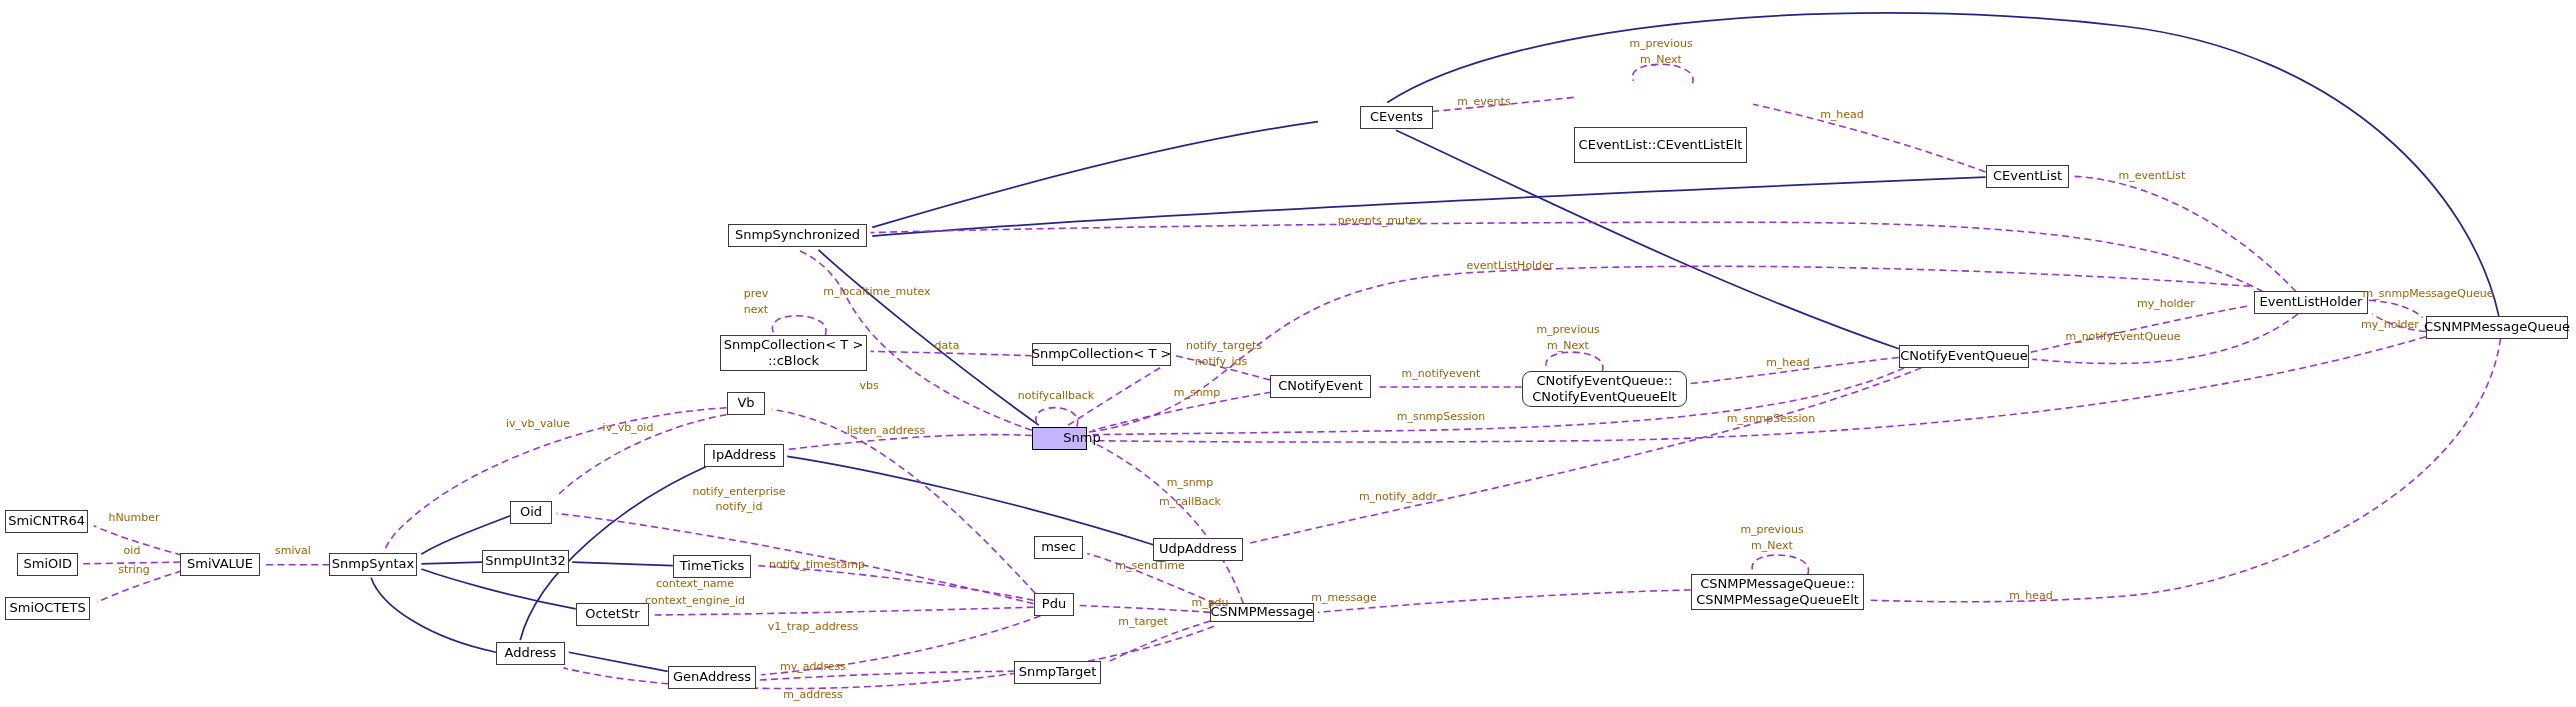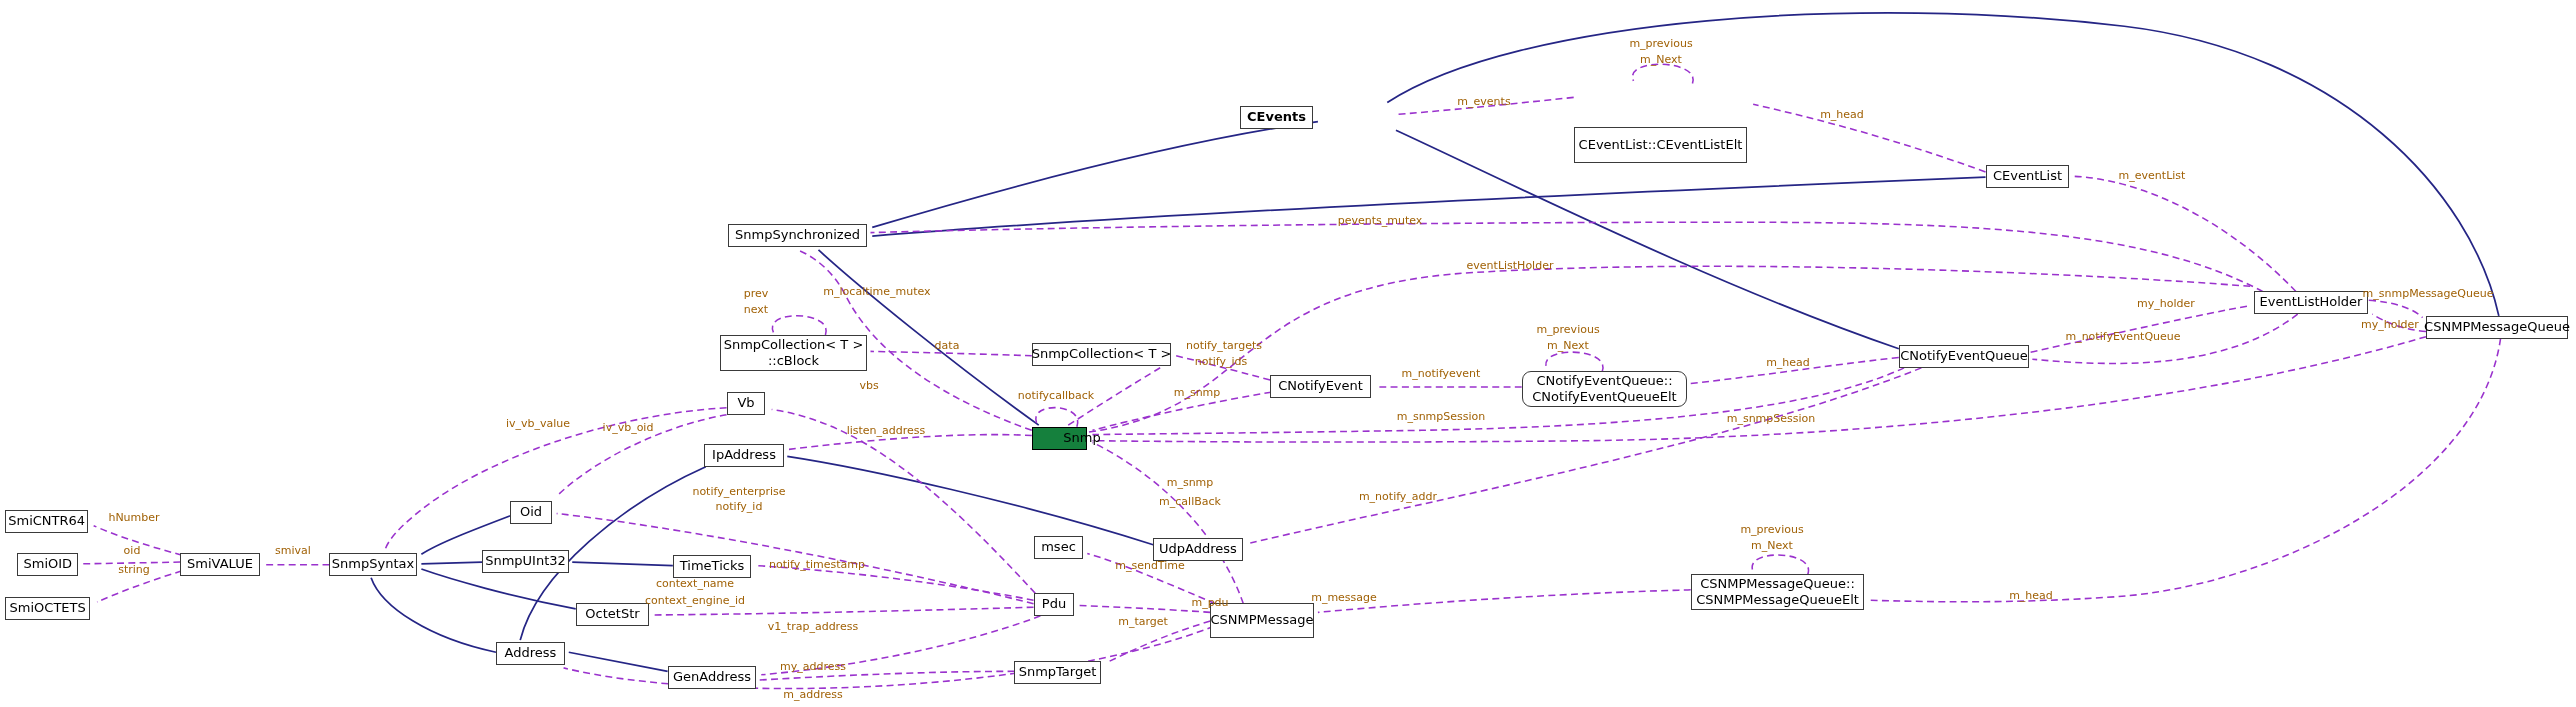--- a/index.html
+++ b/index.html
@@ -5,21 +5,21 @@
   html,body{margin:0;padding:0;background:#ffffff;}
   .stage{position:relative;width:2576px;height:708px;background:#ffffff;overflow:hidden;
          font-family:"DejaVu Sans", sans-serif;}
   #edge-layer{position:absolute;left:0;top:0;width:2576px;height:708px;}
   #edge-layer path{fill:none;}
   #edge-layer path.inheritance{stroke:#252585;stroke-width:2;}
   #edge-layer path.usage{stroke:#9a32cd;stroke-width:1.8;stroke-dasharray:8 5;}
   .node{position:absolute;box-sizing:border-box;background:#ffffff;border:1.7px solid #3a3a3a;
         color:#000;display:flex;flex-direction:column;align-items:center;justify-content:center;
         font-size:13px;line-height:1.25;white-space:nowrap;z-index:2;}
-  .node.highlight{background:#15803d;border-color:#000;padding-left:45px;}
+  .node.highlight{background:#c4b5fd;border-color:#000;padding-left:45px;}
   .elabel{position:absolute;transform:translate(-50%,-50%);font-size:11px;color:#a16207;
           white-space:nowrap;z-index:3;}
 </style>
 </head>
 <body>
 
 <div class="stage">
   <svg id="edge-layer" width="2576" height="708" viewBox="0 0 2971 816" xmlns="http://www.w3.org/2000/svg">
     <defs>
       <marker id="arrow-inherit" viewBox="0 0 10 10" refX="9" refY="5" markerWidth="9" markerHeight="9" orient="auto">
@@ -83,21 +83,21 @@
         <path d="M 2196,424 C 2080,478 1850,492 1640,496 C 1460,499 1330,500 1260,501" class="usage" marker-end="url(#arrow-usage)"></path>
         <path d="M 2798,388 C 2520,470 2140,504 1830,508 C 1560,511 1350,509 1260,508" class="usage" marker-end="url(#arrow-usage)"></path>
         <path d="M 2216,424 C 2000,510 1680,570 1442,626" class="usage" marker-end="url(#arrow-usage)"></path>
         <path d="M 380,651 L 306,651" class="usage" marker-end="url(#arrow-usage)"></path>
         <path d="M 208,648 L 96,650" class="usage" marker-end="url(#arrow-usage)"></path>
         <path d="M 210,640 C 165,628 130,616 108,606" class="usage" marker-end="url(#arrow-usage)"></path>
         <path d="M 210,658 C 165,672 135,684 112,694" class="usage" marker-end="url(#arrow-usage)"></path>
       </g>
   </svg>
   <div id="node-layer">
-      <div class="node" style="left: 1240px; top: 106px; width: 73px; height: 22.5px; font-weight: bold;">
+      <div class="node" style="left: 1360px; top: 106px; width: 73px; height: 22.5px;">
         <span>CEvents</span>
       </div>
       <div class="node" style="left: 1574px; top: 83px; width: 173px; height: 36px; margin-top: 44px;">
         <span>CEventList::CEventListElt</span>
       </div>
       <div class="node" style="left: 1986px; top: 165px; width: 83px; height: 22.5px;">
         <span>CEventList</span>
       </div>
       <div class="node" style="left: 728px; top: 224px; width: 139px; height: 22.5px;">
         <span>SnmpSynchronized</span>
@@ -172,21 +172,21 @@
       </div>
       <div class="node" style="left: 1153px; top: 538px; width: 90px; height: 22.5px;">
         <span>UdpAddress</span>
       </div>
       <div class="node" style="left: 1034px; top: 593px; width: 40px; height: 22.5px;">
         <span>Pdu</span>
       </div>
       <div class="node" style="left: 1014px; top: 661px; width: 87px; height: 22.5px;">
         <span>SnmpTarget</span>
       </div>
-      <div class="node" style="left: 1210px; top: 603px; width: 104px; height: 35px;">
+      <div class="node" style="left: 1210px; top: 603px; width: 104px; height: 19px;">
         <span>CSNMPMessage</span>
       </div>
       <div class="node" style="left: 1691px; top: 574px; width: 173px; height: 36px;">
         <span>CSNMPMessageQueue::</span>
         <span>CSNMPMessageQueueElt</span>
       </div>
     </div>
   <div id="label-layer">
       <div class="elabel" style="left: 1661px; top: 43px;">m_previous</div>
       <div class="elabel" style="left: 1661px; top: 59px;">m_Next</div>

